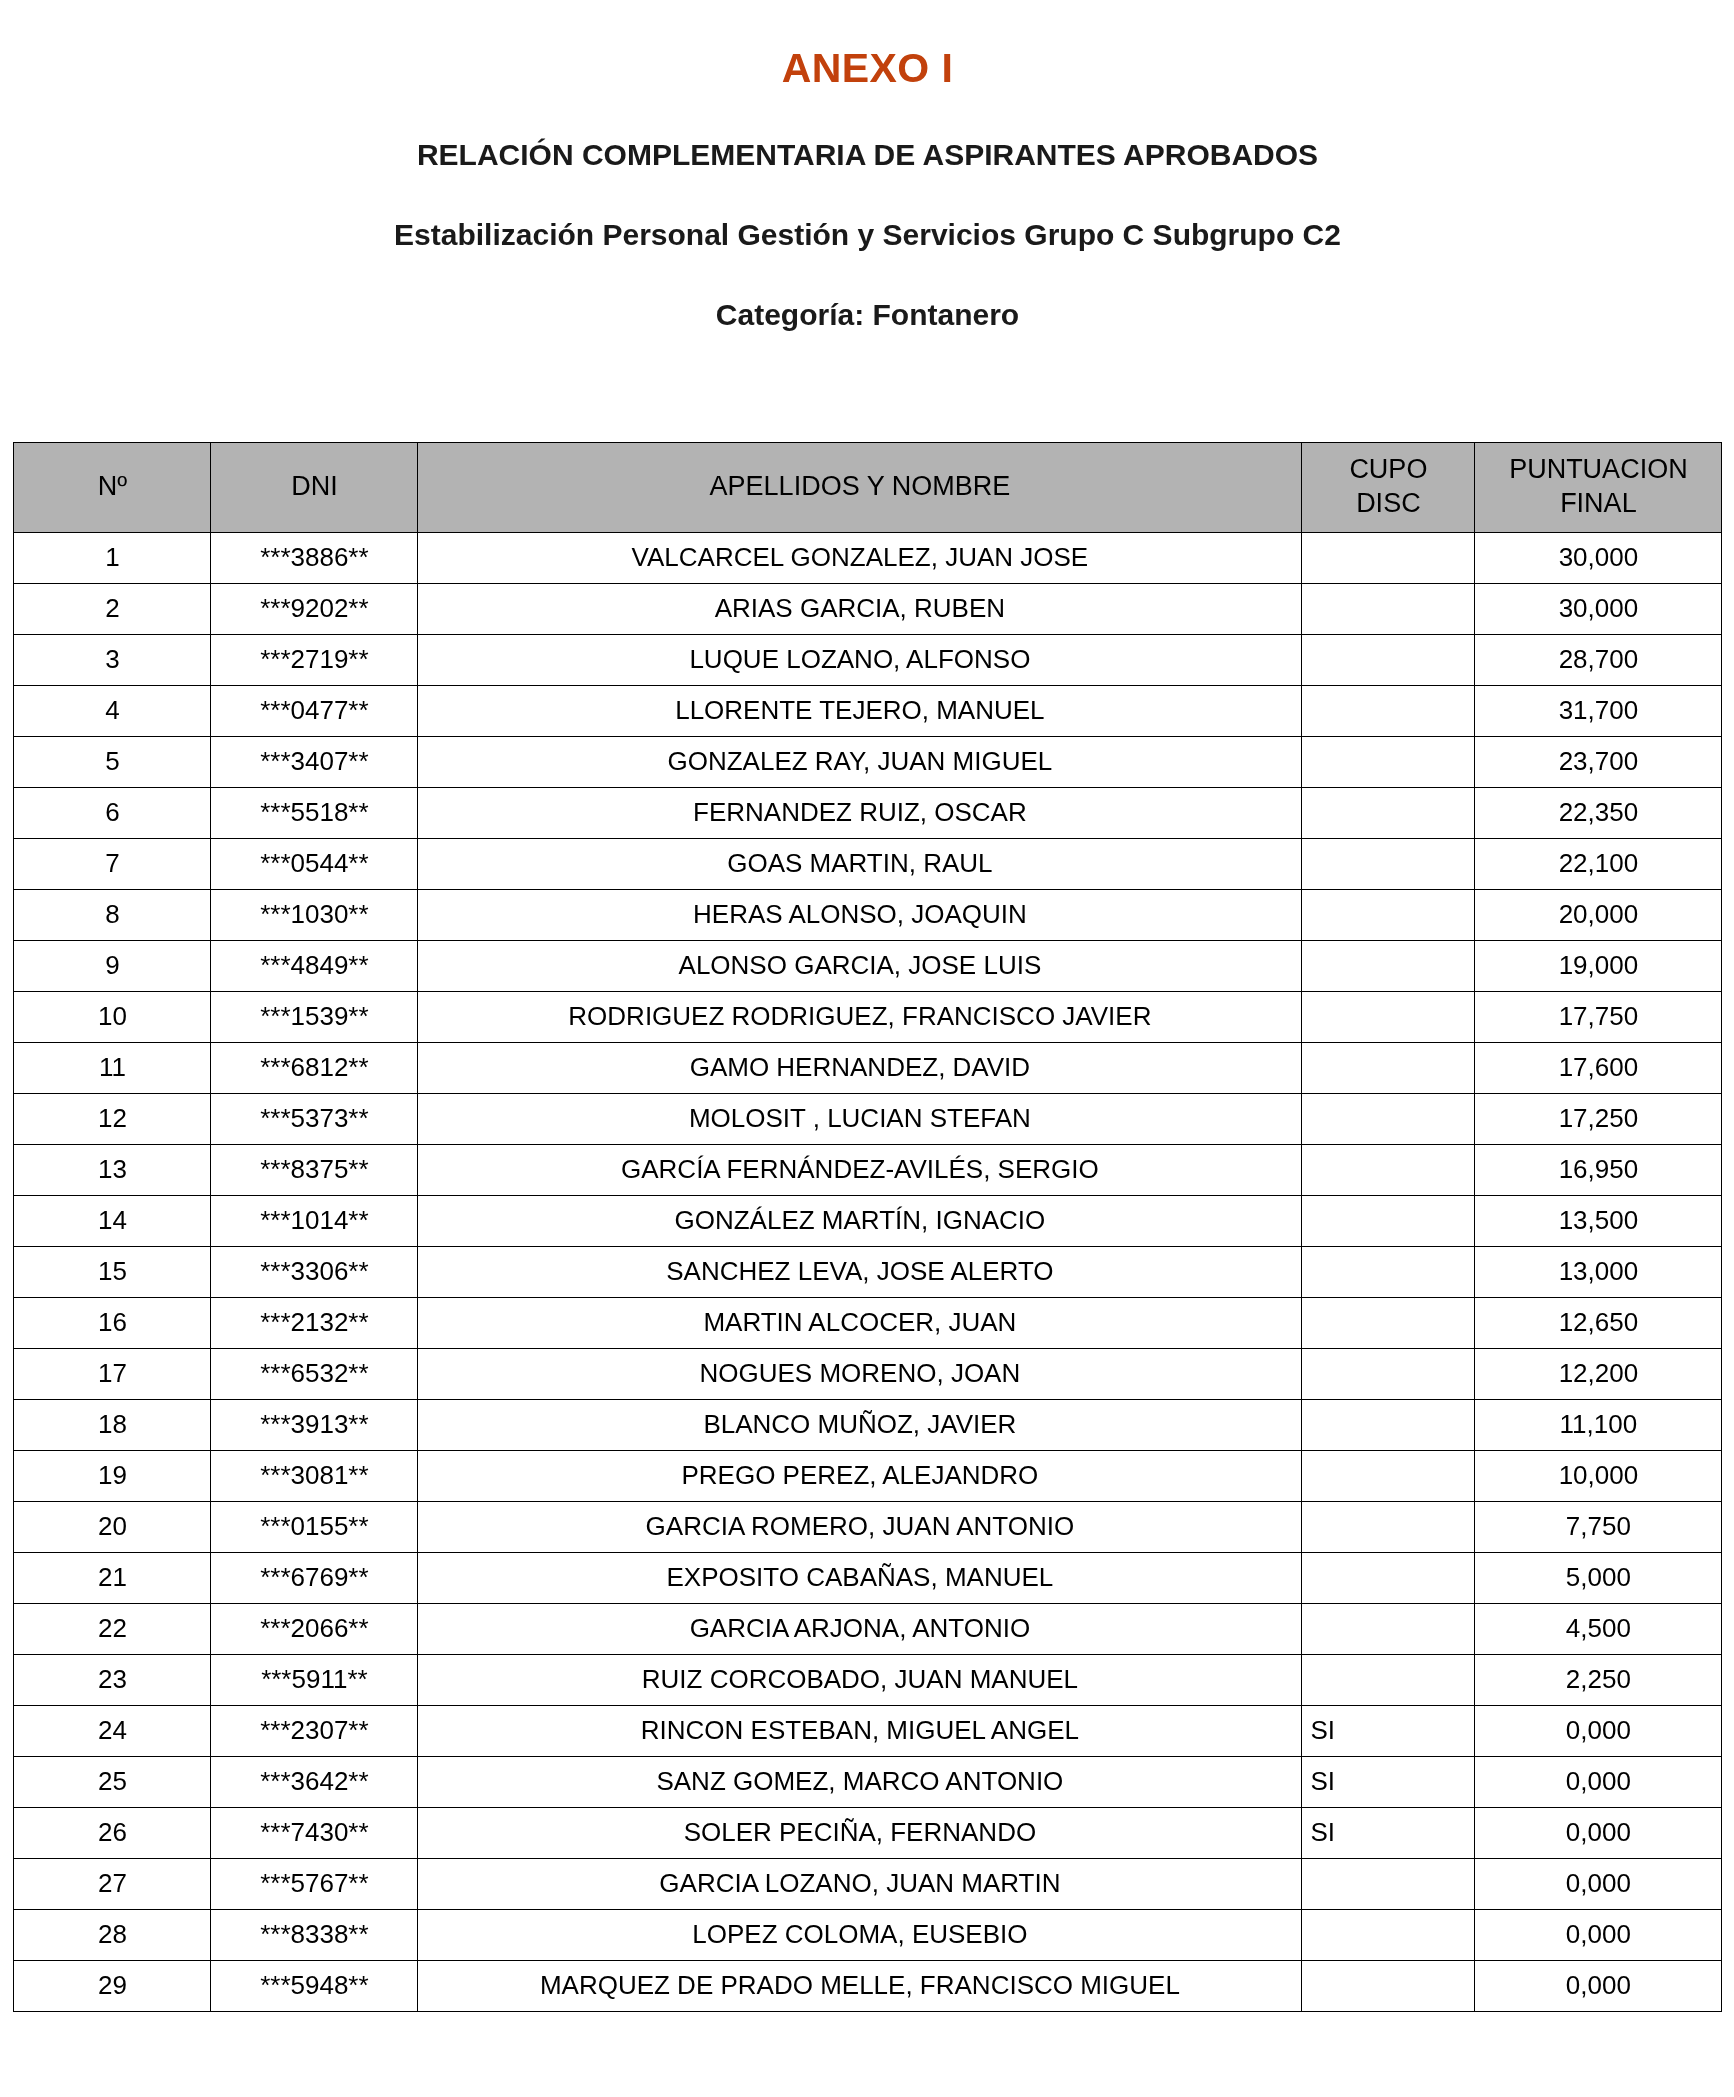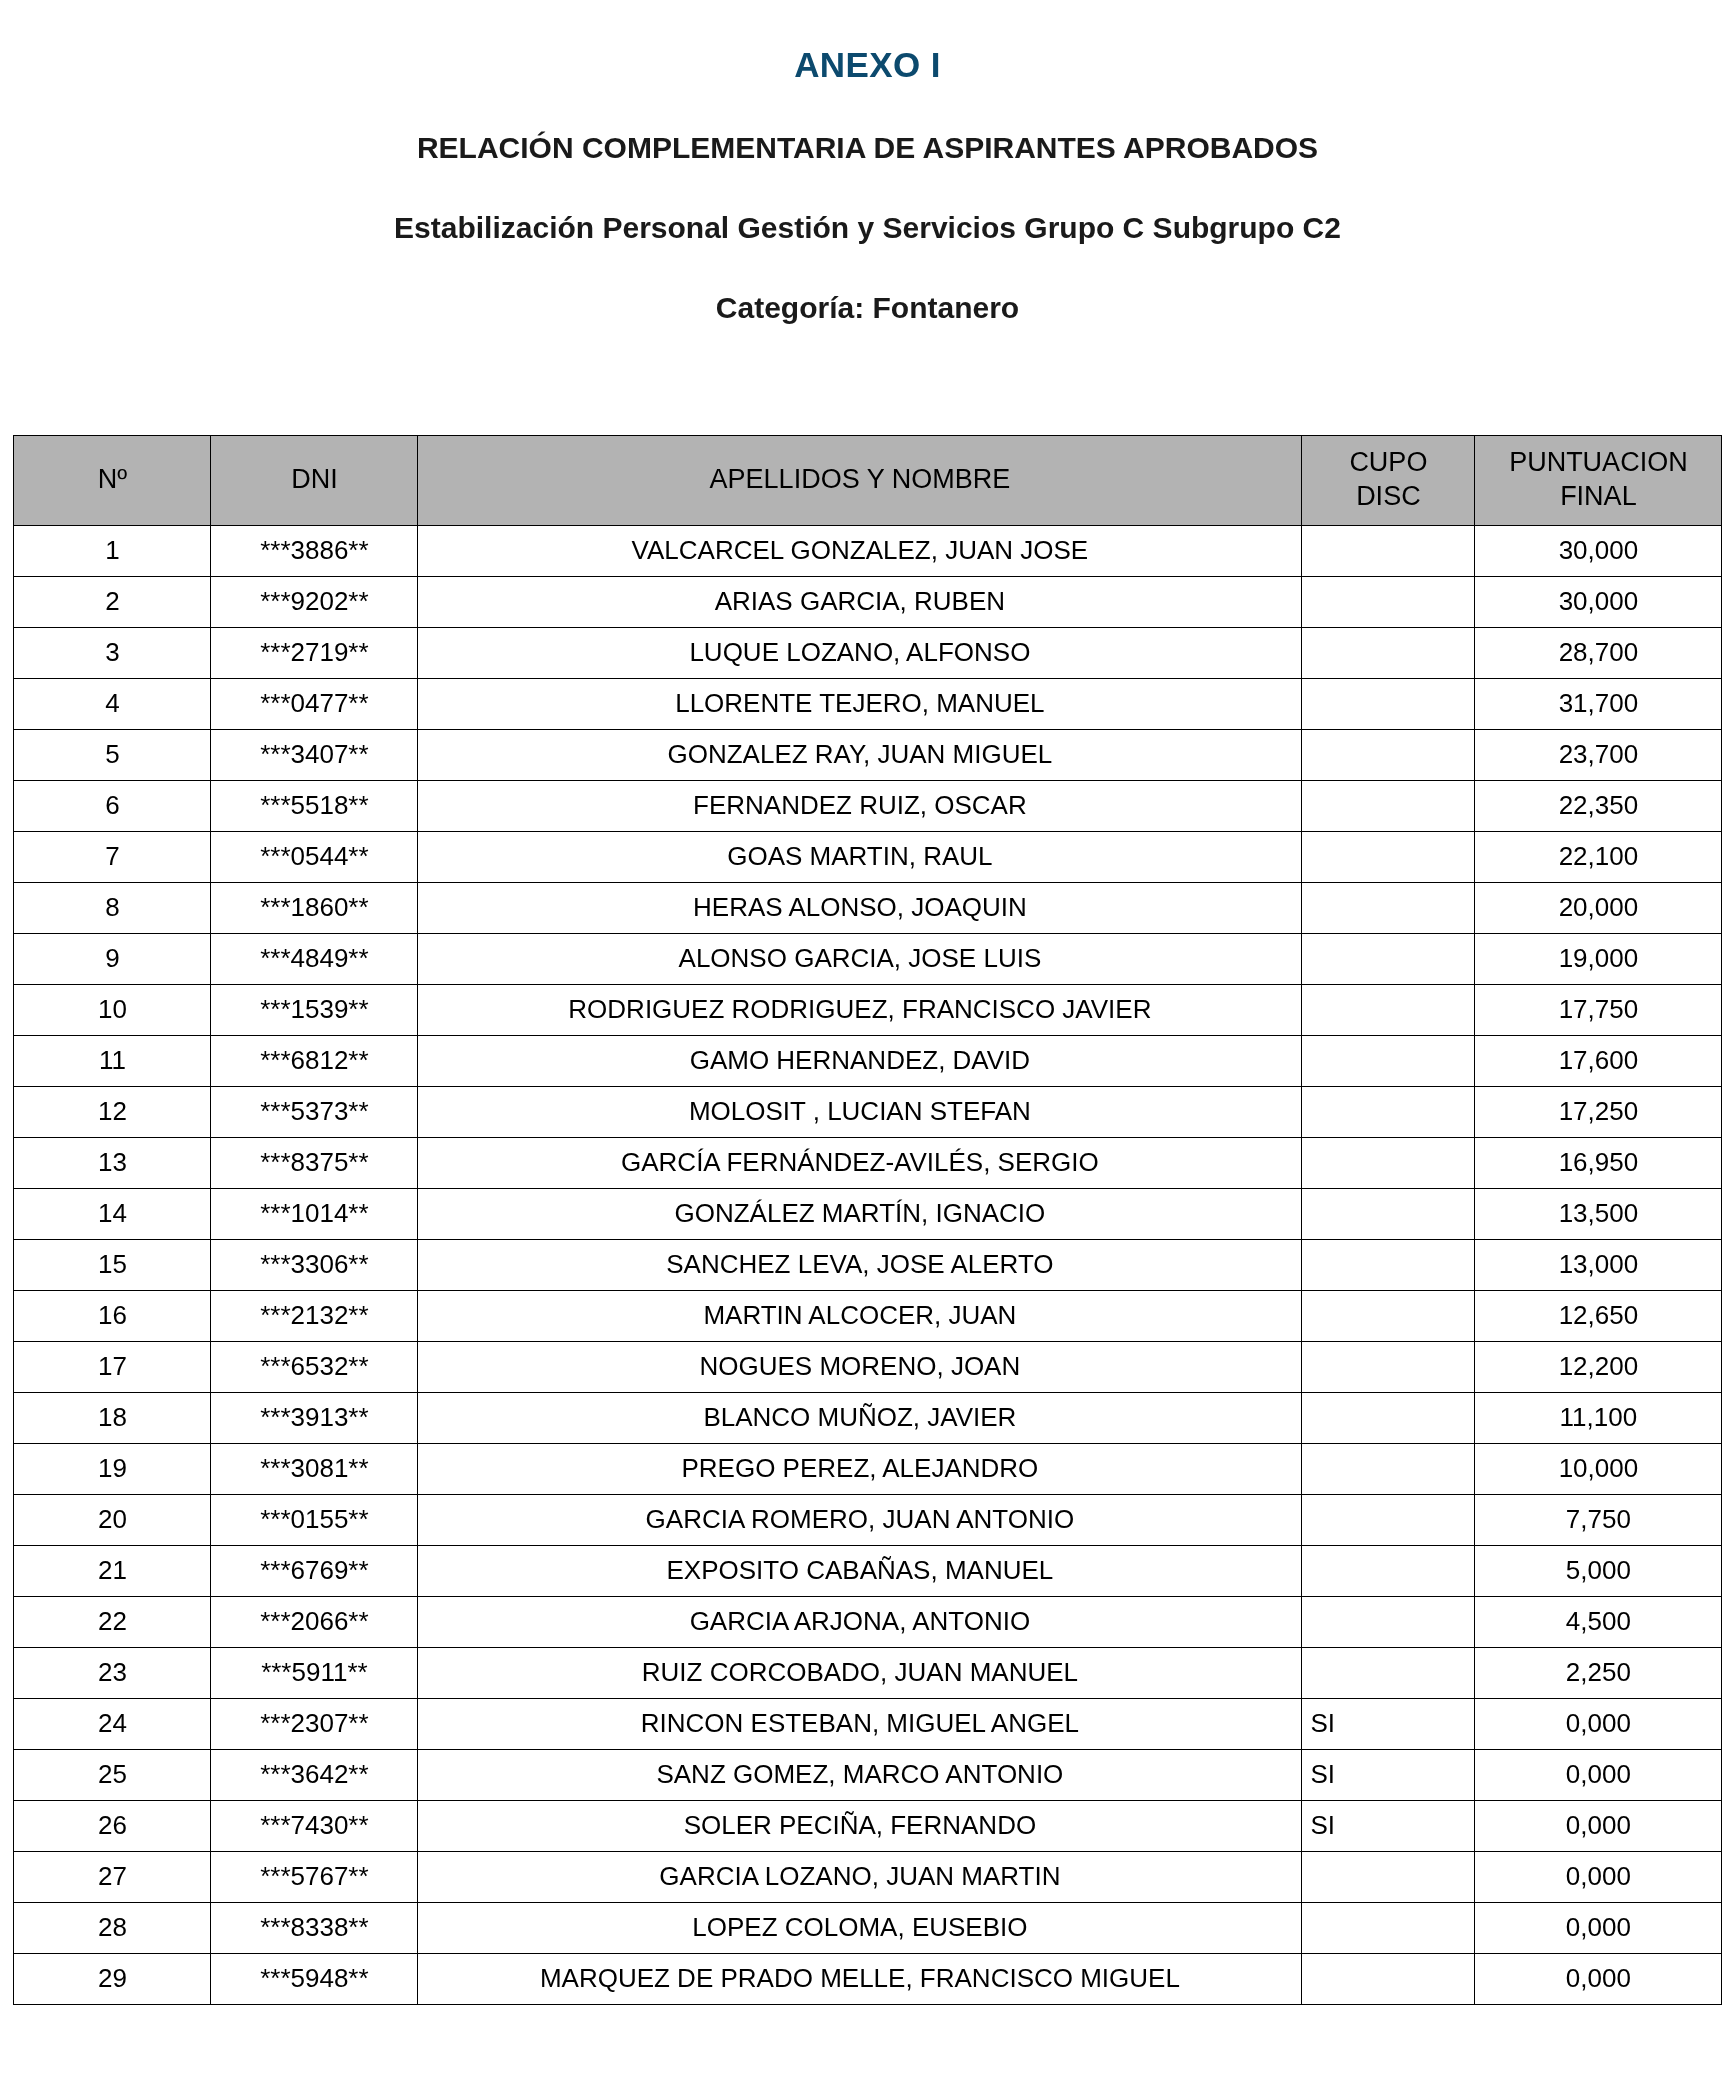--- a/index.html
+++ b/index.html
@@ -13,23 +13,23 @@
     font-family: "Liberation Sans", sans-serif;
     color: #000000;
     overflow: hidden;
   }
   .page {
     padding: 24px 13.4px 0 13.4px;
     box-sizing: border-box;
   }
   .doc-title {
     text-align: center;
-    font-size: 35px;
+    font-size: 41px;
     font-weight: bold;
-    color: #0c4a6e;
+    color: #c2410c;
     margin: 20.5px 0 0 0;
     letter-spacing: 0.4px;
   }
   .doc-subtitle {
     text-align: center;
     font-size: 30px;
     font-weight: bold;
     color: #1a1a1a;
     margin: 46px 0 0 0;
   }
@@ -153,21 +153,21 @@
   <tr>
     <td class="col-num">7</td>
     <td class="col-dni">***0544**</td>
     <td class="col-name">GOAS MARTIN, RAUL</td>
     <td class="col-cupo"></td>
     <td class="col-score">22,100</td>
   </tr>
 
   <tr>
     <td class="col-num">8</td>
-    <td class="col-dni">***1860**</td>
+    <td class="col-dni">***1030**</td>
     <td class="col-name">HERAS ALONSO, JOAQUIN</td>
     <td class="col-cupo"></td>
     <td class="col-score">20,000</td>
   </tr>
 
   <tr>
     <td class="col-num">9</td>
     <td class="col-dni">***4849**</td>
     <td class="col-name">ALONSO GARCIA, JOSE LUIS</td>
     <td class="col-cupo"></td>

